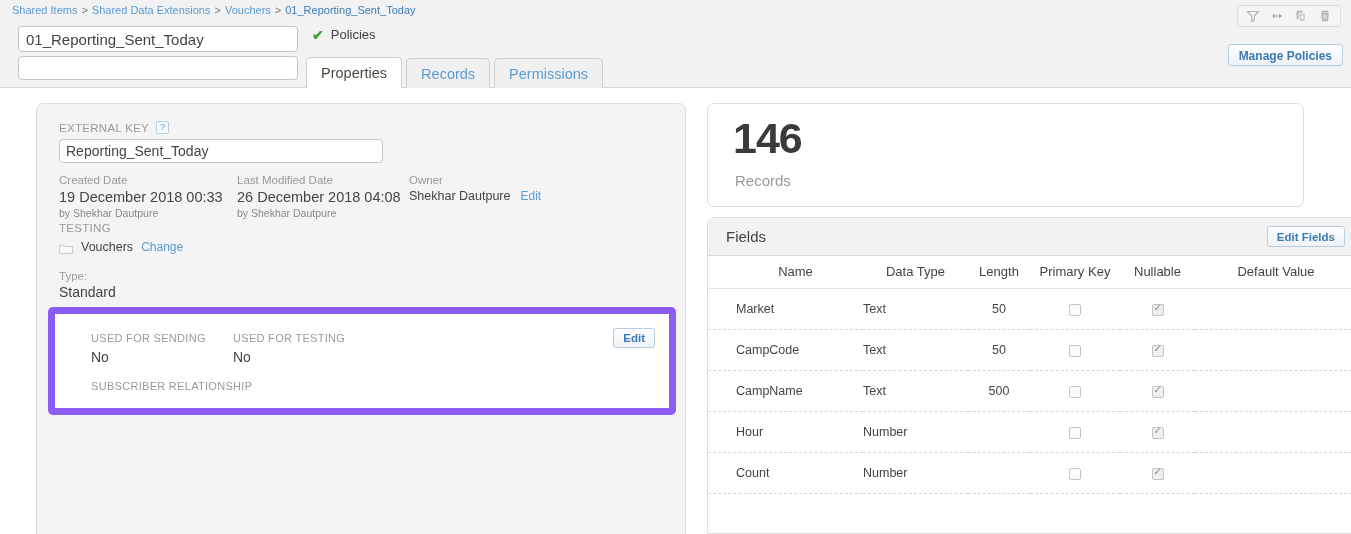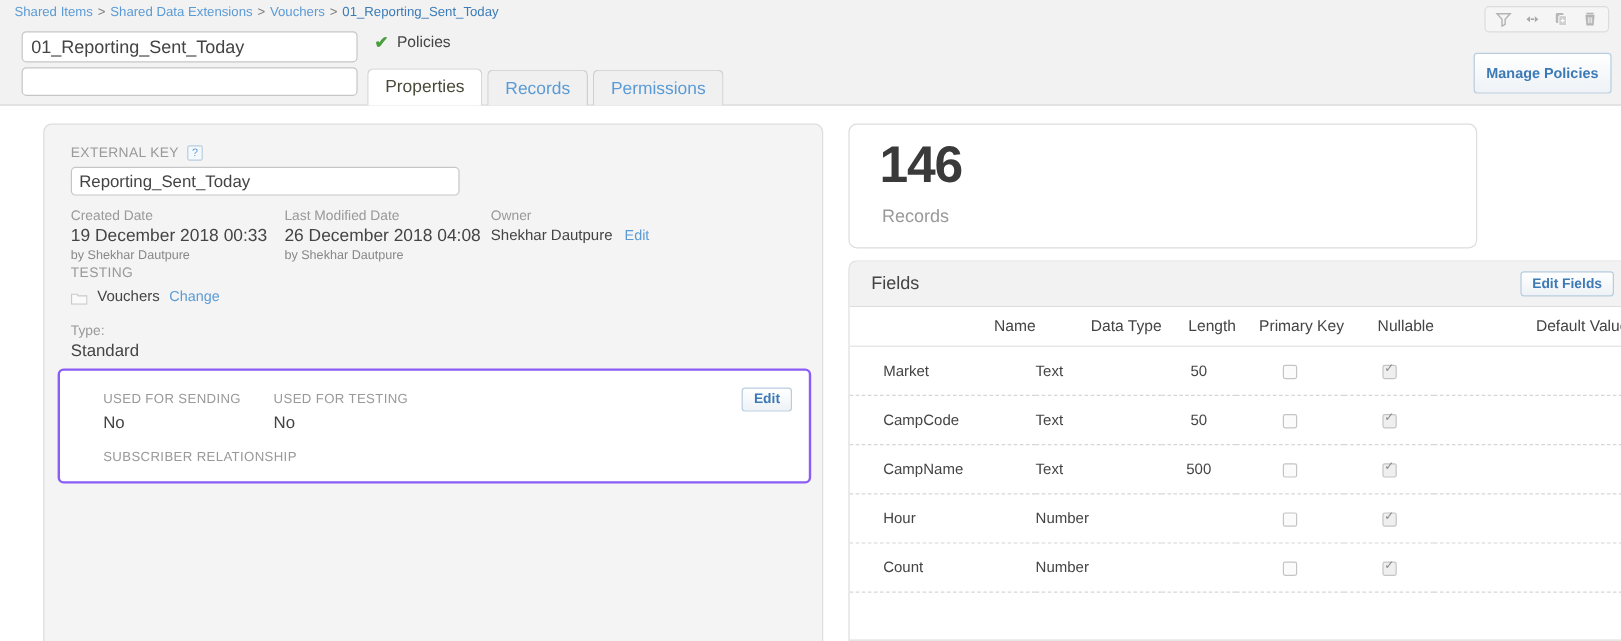--- a/index.html
+++ b/index.html
@@ -86,22 +86,22 @@
   }
   .icon-btn {
     width: 22px; height: 20px;
     display: flex; align-items: center; justify-content: center;
     cursor: pointer;
   }
   .icon-btn svg { display: block; }
 
   .manage-policies {
     position: absolute; right: 8px; top: 44px;
-    height: 22px; padding: 16px 10px;
-    display: flex; align-items: center;
+    height: 22px; padding: 4px 10px;
+    display: flex; align-items: flex-start;
     border: 1px solid #b7cde0; border-radius: 3px;
     background: linear-gradient(#ffffff, #eef2f6);
     color: #3c7ab5; font-size: 12px; font-weight: bold;
     cursor: pointer;
     font-family: "Liberation Sans", sans-serif;
   }
 
   
   .body { position: absolute; left: 16px; top: 89px; width: 1351px; height: 445px; background: #fff; }
 
@@ -149,23 +149,23 @@
   .location-row { position: absolute; left: 22px; top: 136px; display: flex; align-items: center; gap: 8px; }
   .folder-icon { width: 14px; height: 11px; }
   .location-name { font-size: 12.5px; color: #444; }
 
   .type-label { position: absolute; left: 22px; top: 166px; font-size: 11.5px; color: #999; }
   .type-value { position: absolute; left: 22px; top: 180px; font-size: 14px; color: #444; }
 
   
   .inner-card {
     position: absolute; left: 11px; top: 203px;
-    width: 628px; height: 96px;
-    background: #ffffff;
-    border: 2px solid #8b5cf6; border-radius: 5px;
+    width: 628px; height: 108px;
+    background: #ffffff;
+    border: 7px solid #8b5cf6; border-radius: 5px;
   }
   .ic-label { position: absolute; font-size: 11px; color: #999; letter-spacing: .3px; }
   .ic-value { position: absolute; font-size: 14px; color: #444; }
   .ic-l1 { left: 36px; top: 18px; }
   .ic-v1 { left: 36px; top: 35px; }
   .ic-l2 { left: 178px; top: 18px; }
   .ic-v2 { left: 178px; top: 35px; }
   .ic-l3 { left: 36px; top: 66px; }
   .edit-btn {
     position: absolute; right: 14px; top: 14px;
@@ -174,21 +174,21 @@
     border: 1px solid #b7cde0; border-radius: 3px;
     background: linear-gradient(#ffffff, #eef2f6);
     color: #3c7ab5; font-size: 11.5px; font-weight: bold;
     cursor: pointer;
     font-family: "Liberation Sans", sans-serif;
   }
 
   
   .records-card {
     position: absolute; left: 691px; top: 14px;
-    width: 524px; height: 104px;
+    width: 597px; height: 104px;
     background: #ffffff;
     border: 1px solid #dddddd; border-radius: 7px;
   }
   .records-num {
     position: absolute; left: 25px; top: 10px;
     font-size: 43px; font-weight: bold; color: #3a3a3a;
     letter-spacing: -1px;
   }
   .records-lbl {
     position: absolute; left: 27px; top: 68px;
@@ -219,21 +219,21 @@
     display: flex; align-items: center;
     border: 1px solid #b7cde0; border-radius: 3px;
     background: linear-gradient(#ffffff, #eef2f6);
     color: #3c7ab5; font-size: 11.5px; font-weight: bold;
     cursor: pointer;
     font-family: "Liberation Sans", sans-serif;
   }
 
   table.fields-table { width: 100%; border-collapse: collapse; table-layout: fixed; }
   table.fields-table th {
-    text-align: right; font-weight: normal;
+    text-align: center; font-weight: normal;
     font-size: 13px; color: #444;
     padding: 8px 0 9px 0;
     border-bottom: 1px solid #e2e2e2;
     background: #ffffff;
   }
   table.fields-table td {
     font-size: 12.5px; color: #444;
     padding: 13px 0;
     border-bottom: 1px dashed #d6d6d6;
     vertical-align: middle;

